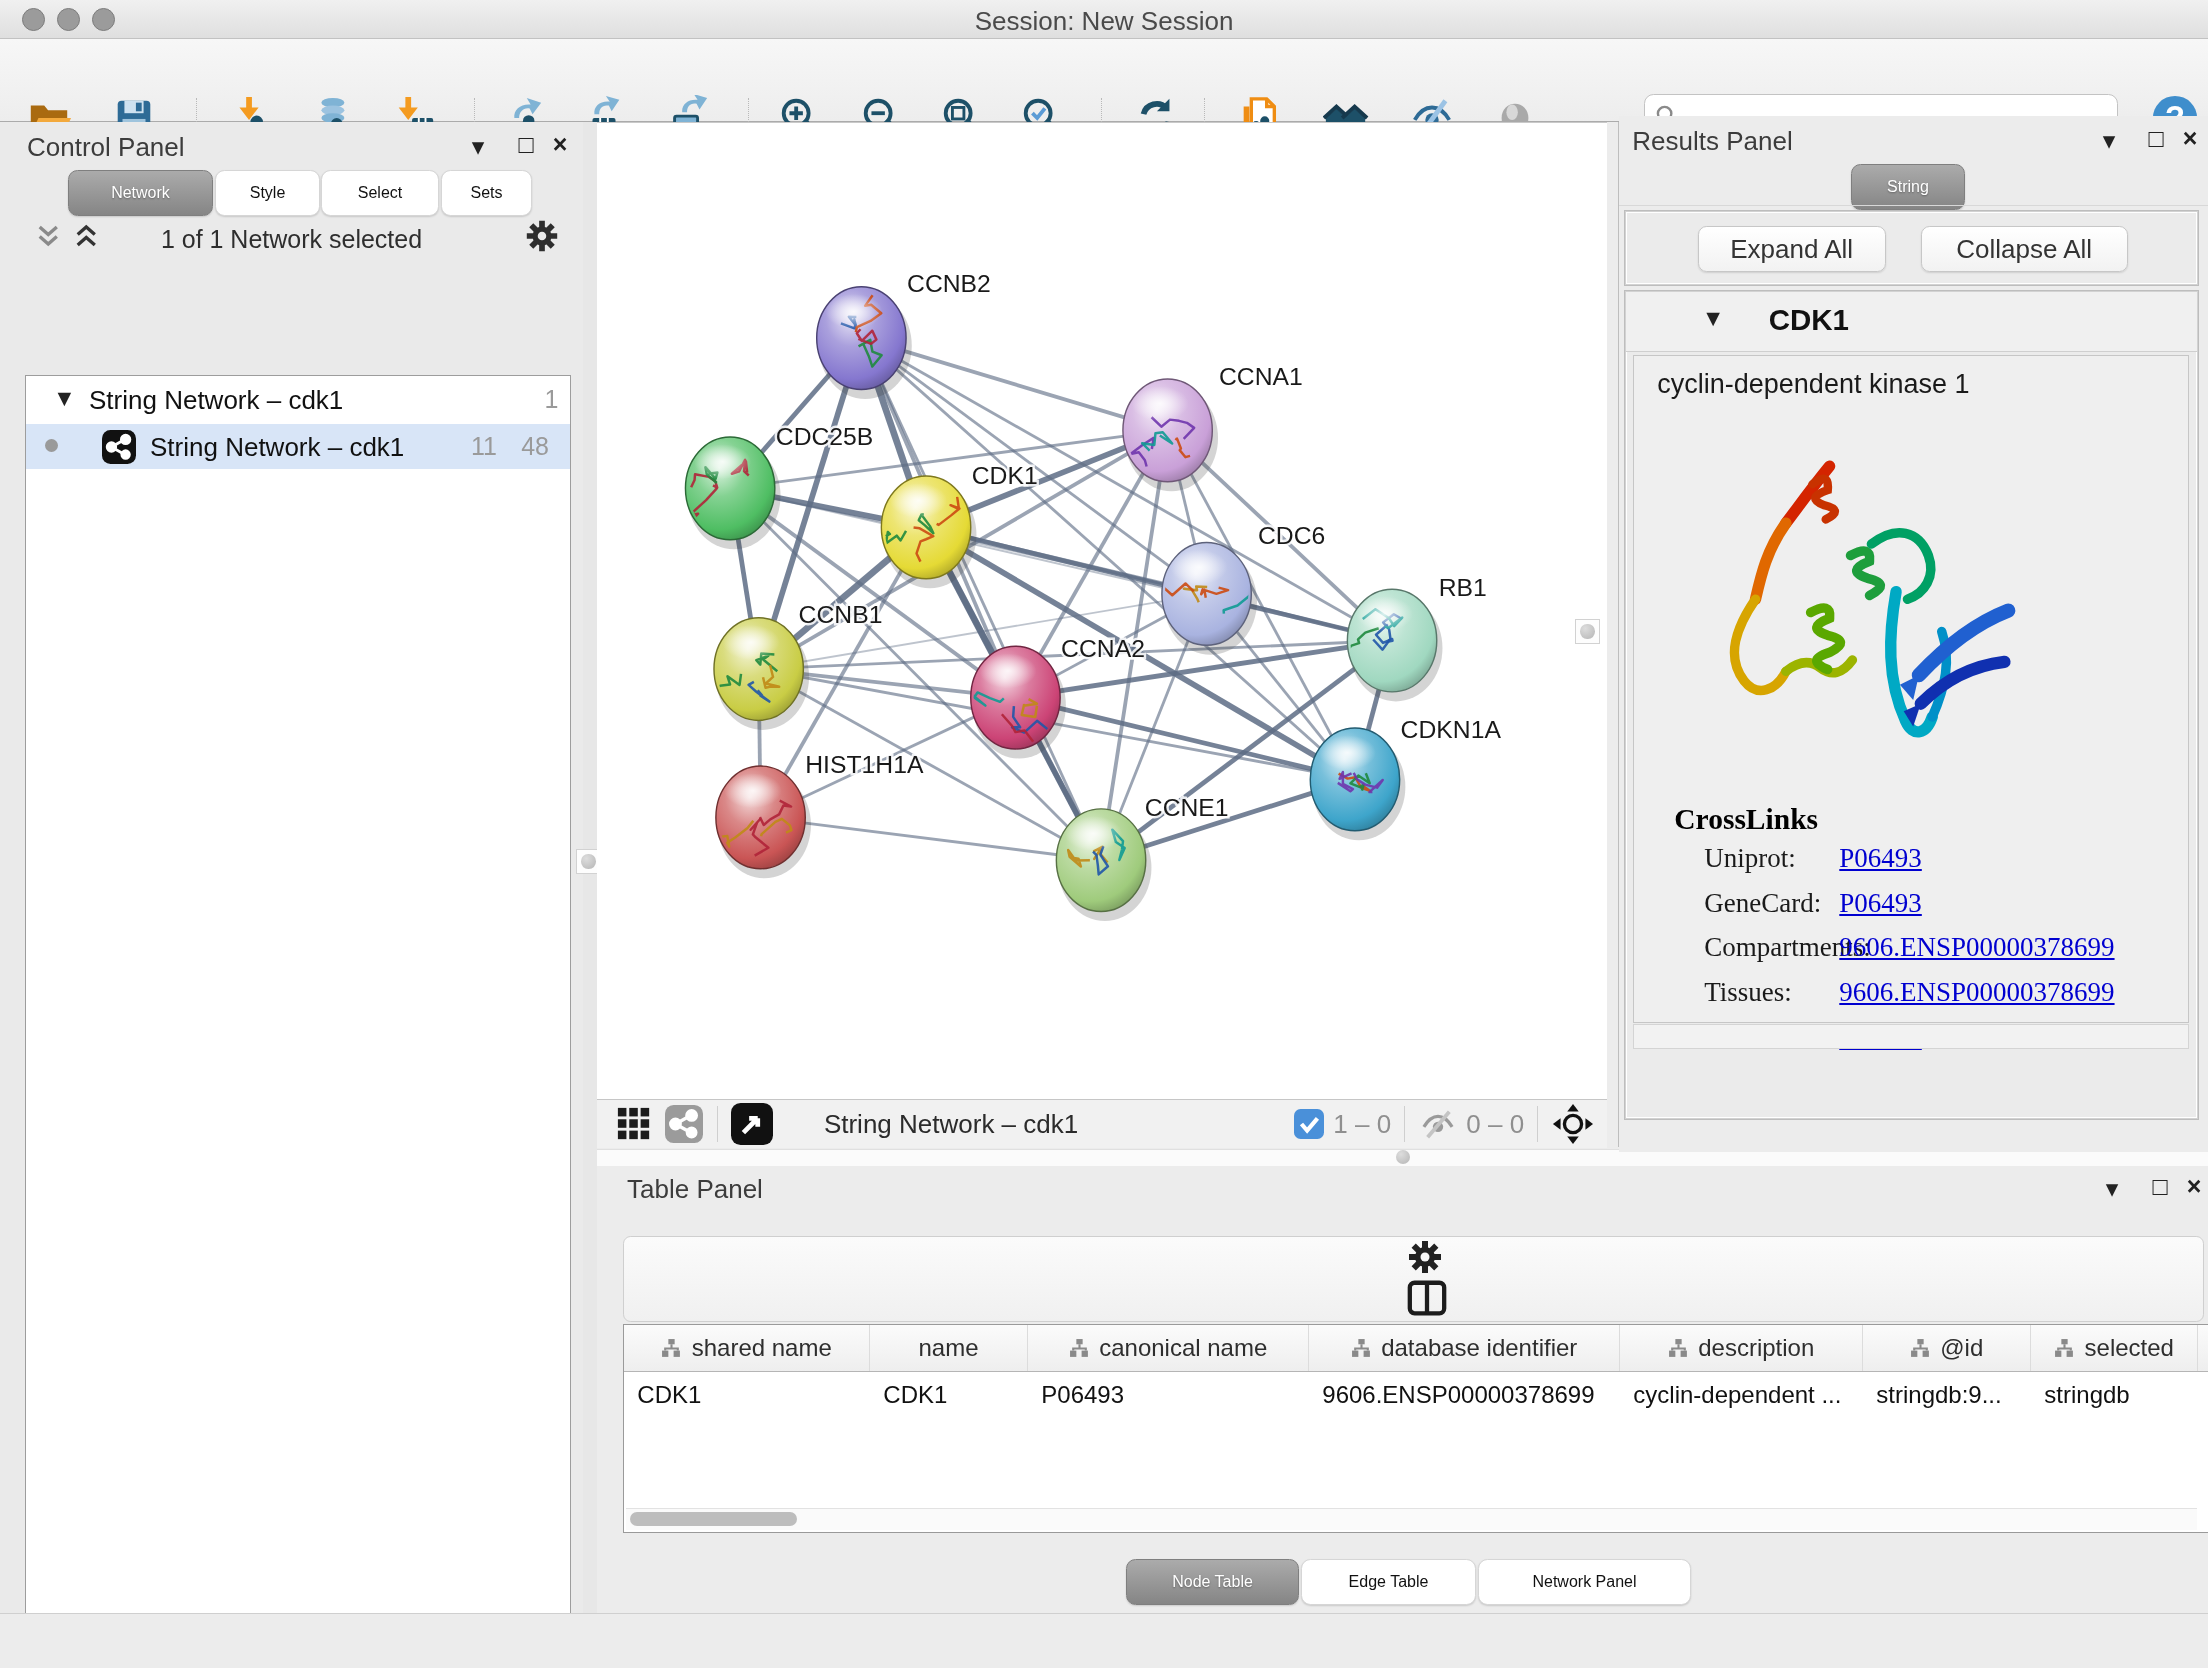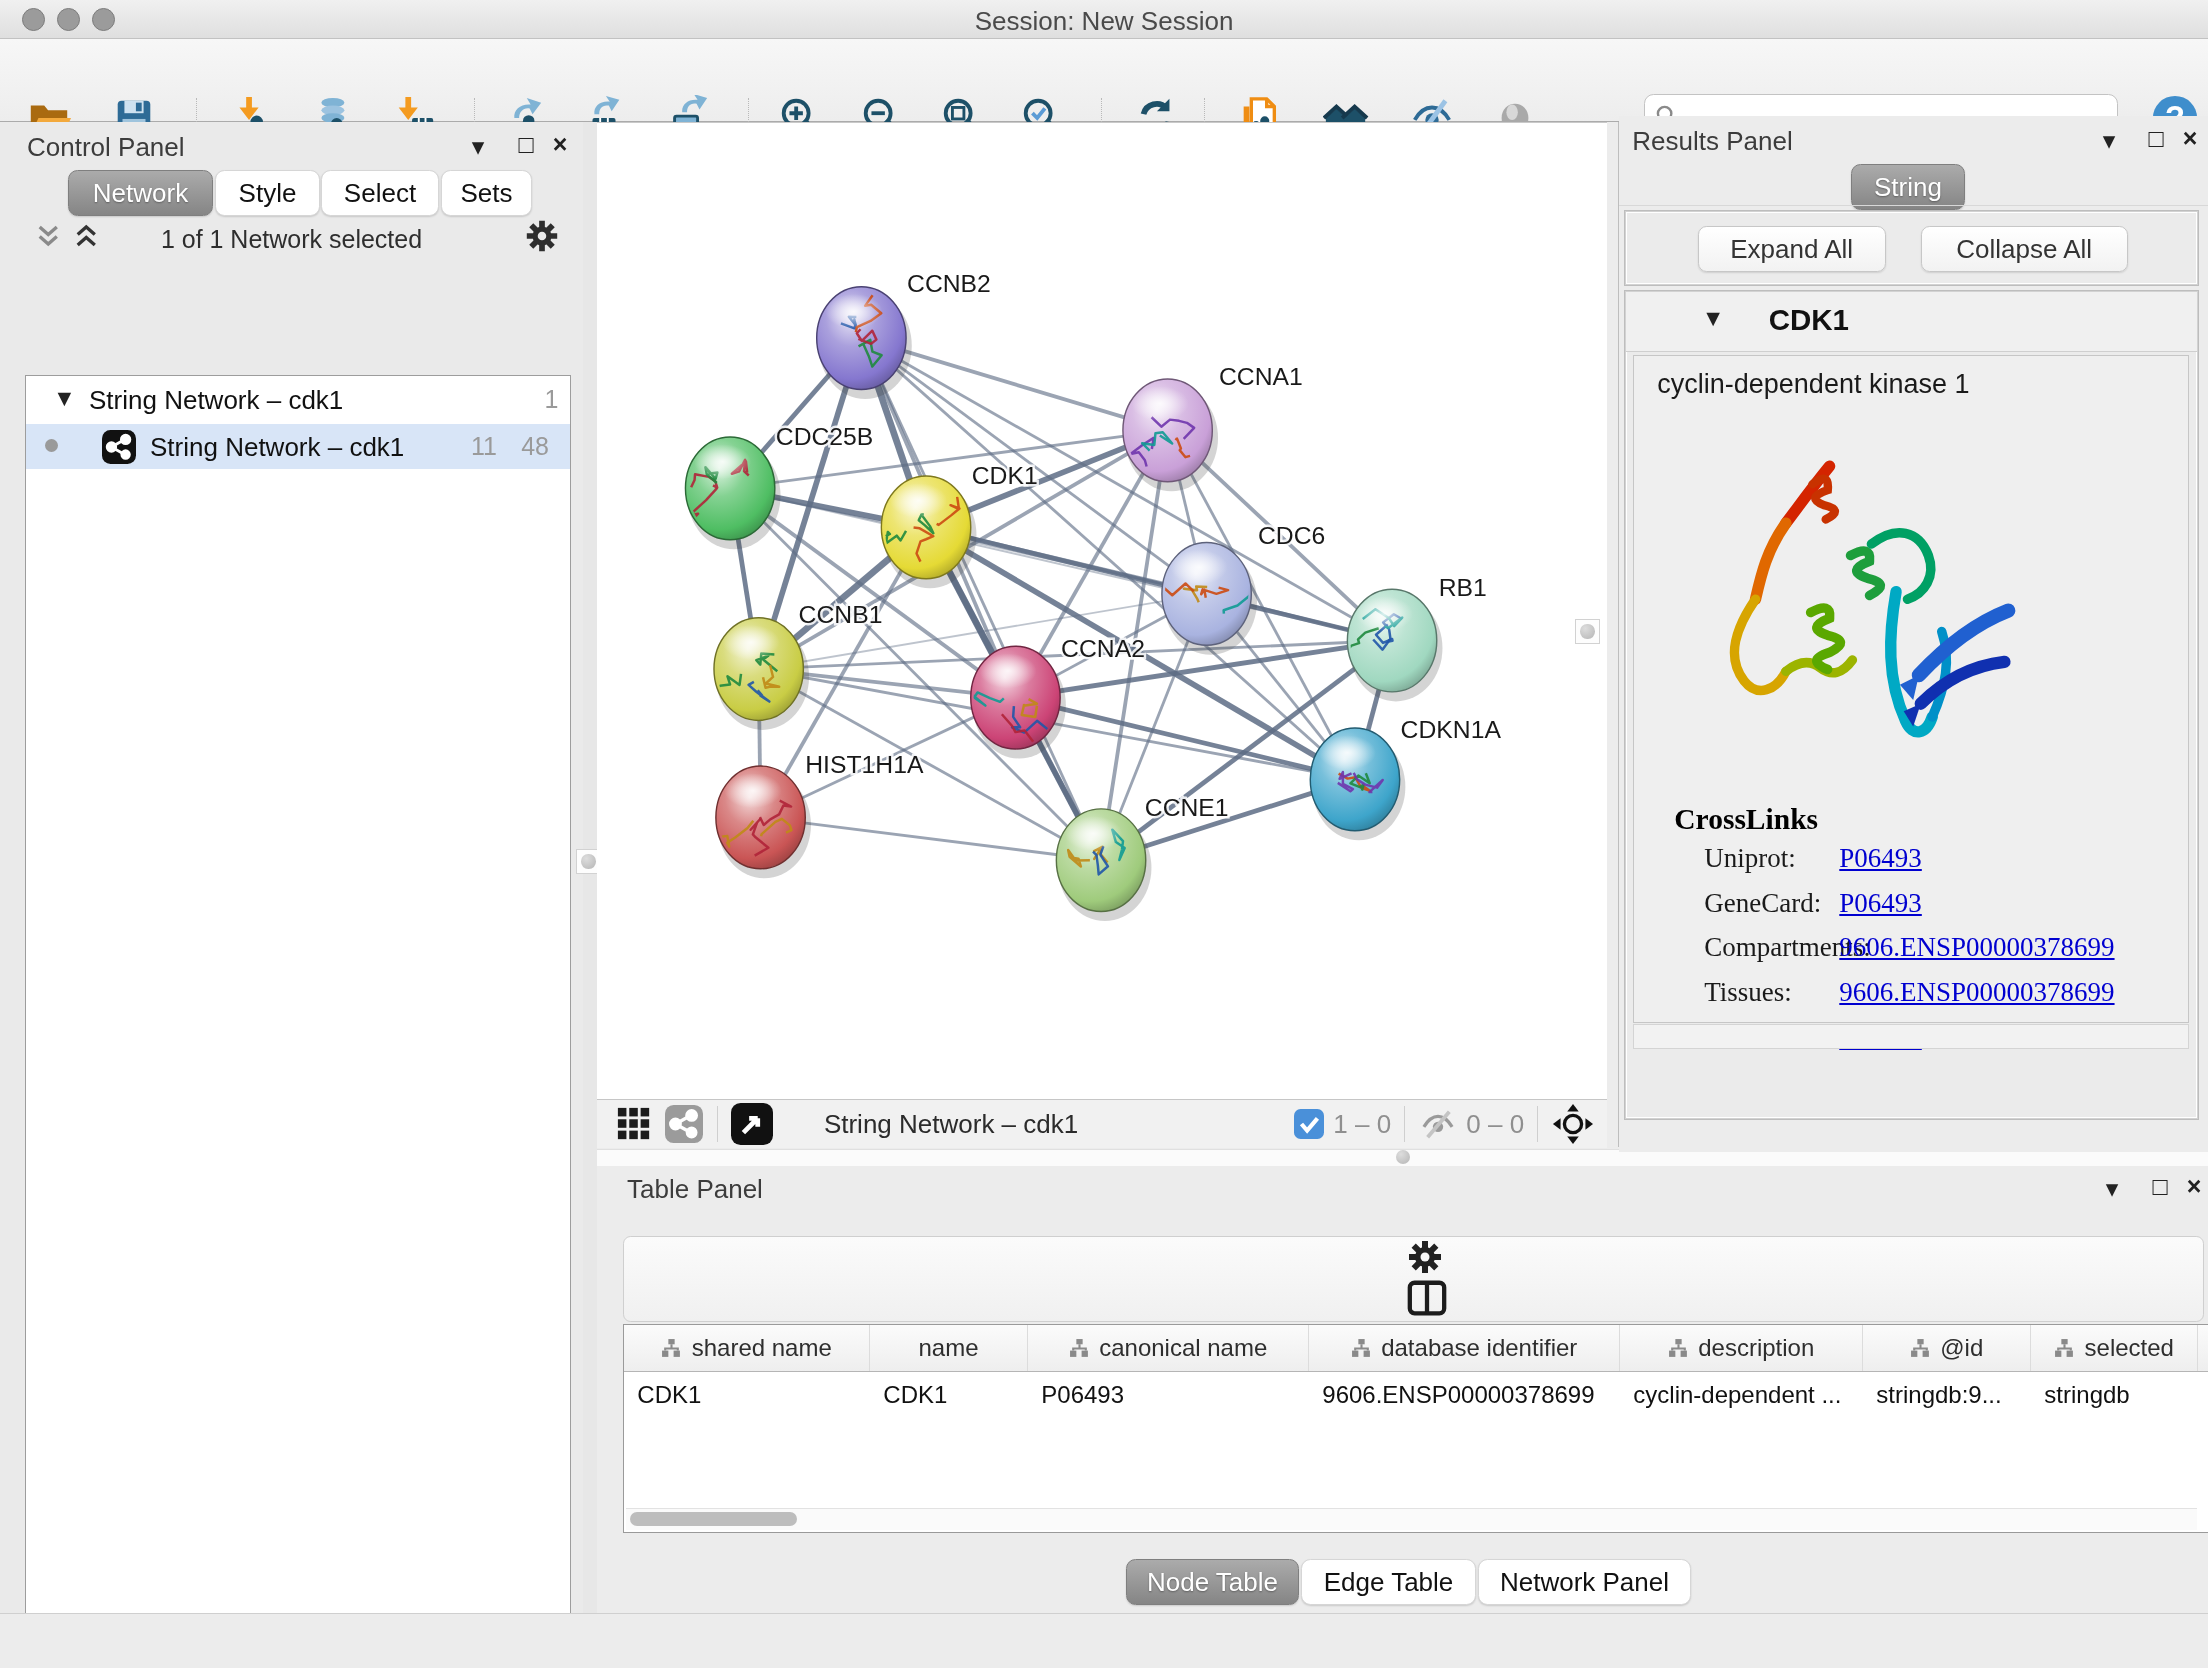--- a/index.html
+++ b/index.html
@@ -14,21 +14,21 @@
   #toolbar{left:0;top:39px;width:2208px;height:82px;background:linear-gradient(#f7f7f7,#ededed);
            border-bottom:1px solid #ababab;}
   .tbtn{top:55px;width:48px;height:48px;display:flex;align-items:center;justify-content:center;}
   .tdiv{top:59px;width:0;height:40px;border-left:1.9px dotted #b9b9b9;}
   #searchbox{left:1644px;top:55px;width:474px;height:44px;background:#fff;border:1px solid #c3c3c3;
              border-radius:9.5px;display:flex;align-items:center;padding-left:9.5px;box-sizing:border-box;}
   
   .phead{font-size:26px;color:#3c3c3c;}
   .pctl{font-size:25px;color:#222;width:32px;text-align:center;}
   .tab{height:44px;border-radius:9.5px;display:flex;align-items:center;justify-content:center;
-       font-size:26px;background:#fff;border:1px solid #d6d6d6;color:#111;box-shadow:0 1px 1.9px rgba(0,0,0,.15);}
+       font-size:16px;background:#fff;border:1px solid #d6d6d6;color:#111;box-shadow:0 1px 1.9px rgba(0,0,0,.15);}
   .tab.sel{background:linear-gradient(#ababab,#858585);color:#fff;border-color:#7f7f7f;text-shadow:0 1px 1.9px rgba(0,0,0,.35);}
   
   #ctl-list{left:25px;top:253px;width:544px;height:1337px;background:#fff;border:1.9px solid #9d9d9d;}
   .count{color:#9a9a9a;font-size:25px;}
   #row-net{background:#d8e5f7;}
   
   #canvas{left:597px;top:122px;width:1010px;height:978px;background:#fff;border-top:1px solid #c9c9c9;}
   #netbar{left:597px;top:1099px;width:1010px;height:48px;background:#f1f1f1;border-top:1px solid #c6c6c6;
           display:flex;align-items:center;}
   .nbdiv{width:0;height:36px;border-left:1px solid #cfcfcf;margin:0 13.3px;}

